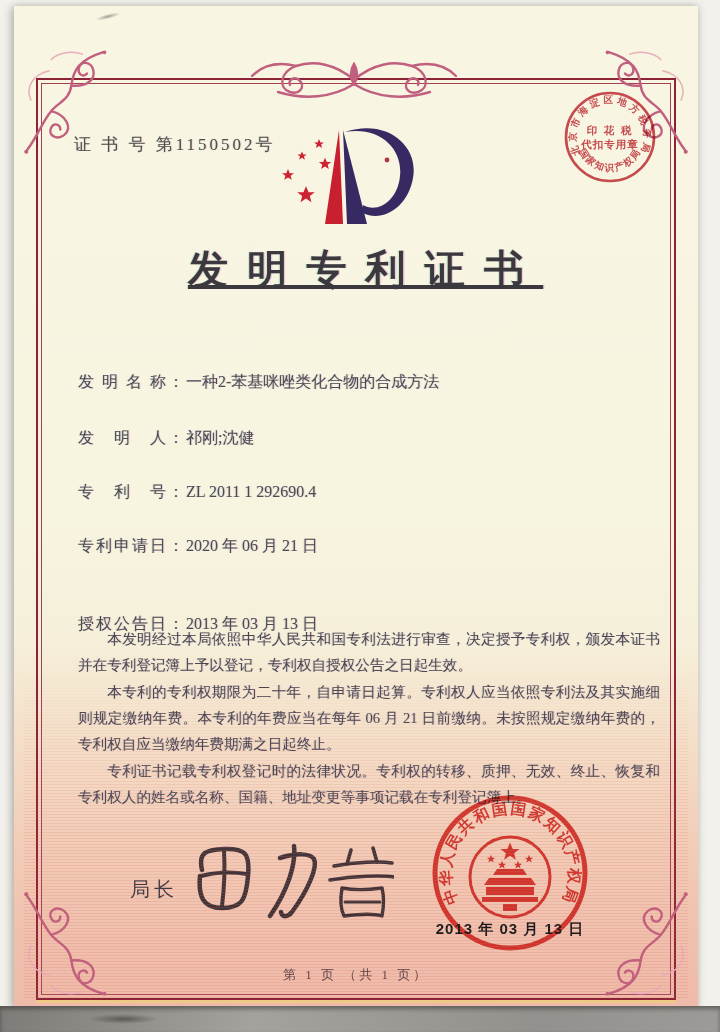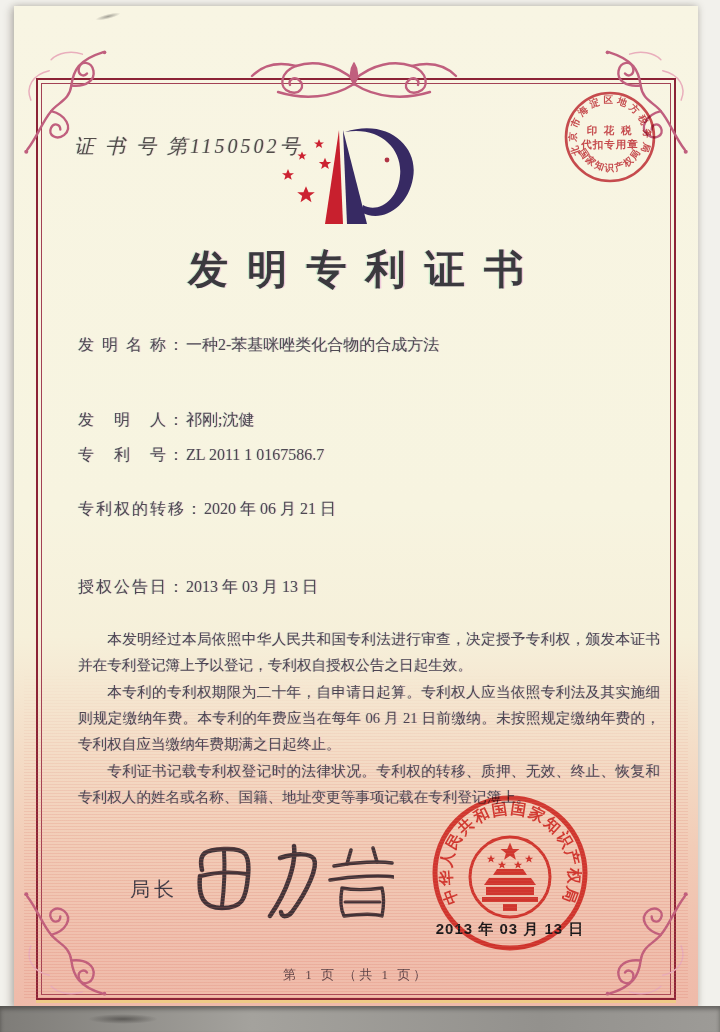--- a/index.html
+++ b/index.html
@@ -42,35 +42,36 @@
     box-shadow:0 3px 0 rgba(238,222,92,.45);
   }
   .frame::before{
     content:"";position:absolute;inset:3px;border:1px solid #a34154;
   }
   .ornament{position:absolute;pointer-events:none;}
   .orn-stroke{stroke:#c05f7e;fill:none;stroke-linecap:round;}
   .orn-light{stroke:#e9aebc;fill:none;stroke-linecap:round;}
   
   .cert-no{
-    position:absolute;left:60px;top:127px;font-size:20px;letter-spacing:3px;color:#514c49;
+    position:absolute;left:60px;top:127px;font-size:17px;letter-spacing:3px;color:#514c49;
     text-shadow:1px 0 0 rgba(190,40,170,.14), -1px 0 0 rgba(20,170,110,.14);
-    font-style:italic;
   }
   .doc-title{
     position:absolute;left:0;top:236px;width:100%;text-align:center;
     font-size:40px;font-weight:bold;color:#3b393e;letter-spacing:.48em;text-indent:.48em;
     text-shadow:1.3px 0 0 rgba(205,30,190,.20), -1.3px 0 0 rgba(30,190,120,.20);
+    text-decoration:underline;
   }
   .field{
     position:absolute;left:64px;font-size:16px;color:#4e4952;white-space:nowrap;
     text-shadow:1px 0 0 rgba(200,30,185,.15), -1px 0 0 rgba(25,180,115,.15);
+    margin-top:37px;
   }
   .field .lbl{letter-spacing:2px;}
-  .f0{top:329px}.f1{top:404px}.f2{top:439px}.f3{top:493px}.f4{top:545px}.f5{top:571px}
+  .f0{top:329px}.f1{top:385px}.f2{top:439px}.f3{top:493px}.f4{top:545px}.f5{top:571px}
   .paras{
     position:absolute;left:64px;top:621px;width:582px;
     font-size:14.6px;line-height:1.78;color:#4b4552;text-align:justify;
     text-shadow:1px 0 0 rgba(200,30,185,.13), -1px 0 0 rgba(25,180,115,.13);
   }
   .paras p{margin:0 0 1px 0;text-indent:2em;}
   .sig-title{
     position:absolute;left:116px;top:870px;font-size:20px;letter-spacing:4px;color:#3f3c46;
   }
   .sig-svg{position:absolute;left:170px;top:834px;mix-blend-mode:multiply;opacity:.88;}
@@ -198,24 +199,24 @@
 
   <div class="doc-title">发明专利证书</div>
 
   <div class="field f0">
     <span class="lbl">发 明 名 称：</span><span>一种2-苯基咪唑类化合物的合成方法</span>
   </div>
   <div class="field f1">
     <span class="lbl">发　明　人：</span><span>祁刚;沈健</span>
   </div>
   <div class="field f2">
-    <span class="lbl">专　利　号：</span><span>ZL 2011 1 0167586.7</span>
+    <span class="lbl">专　利　号：</span><span>ZL 2011 1 292690.4</span>
   </div>
   <div class="field f3">
-    <span class="lbl">专利权的转移：</span><span>2020 年 06 月 21 日</span>
+    <span class="lbl">专利申请日：</span><span>2020 年 06 月 21 日</span>
   </div>
   <div class="field f5">
     <span class="lbl">授权公告日：</span><span>2013 年 03 月 13 日</span>
   </div>
 
   <div class="paras">
     <p>本发明经过本局依照中华人民共和国专利法进行审查，决定授予专利权，颁发本证书并在专利登记簿上予以登记，专利权自授权公告之日起生效。</p>
     <p>本专利的专利权期限为二十年，自申请日起算。专利权人应当依照专利法及其实施细则规定缴纳年费。本专利的年费应当在每年 06 月 21 日前缴纳。未按照规定缴纳年费的，专利权自应当缴纳年费期满之日起终止。</p>
     <p>专利证书记载专利权登记时的法律状况。专利权的转移、质押、无效、终止、恢复和专利权人的姓名或名称、国籍、地址变更等事项记载在专利登记簿上。</p>
   </div>

